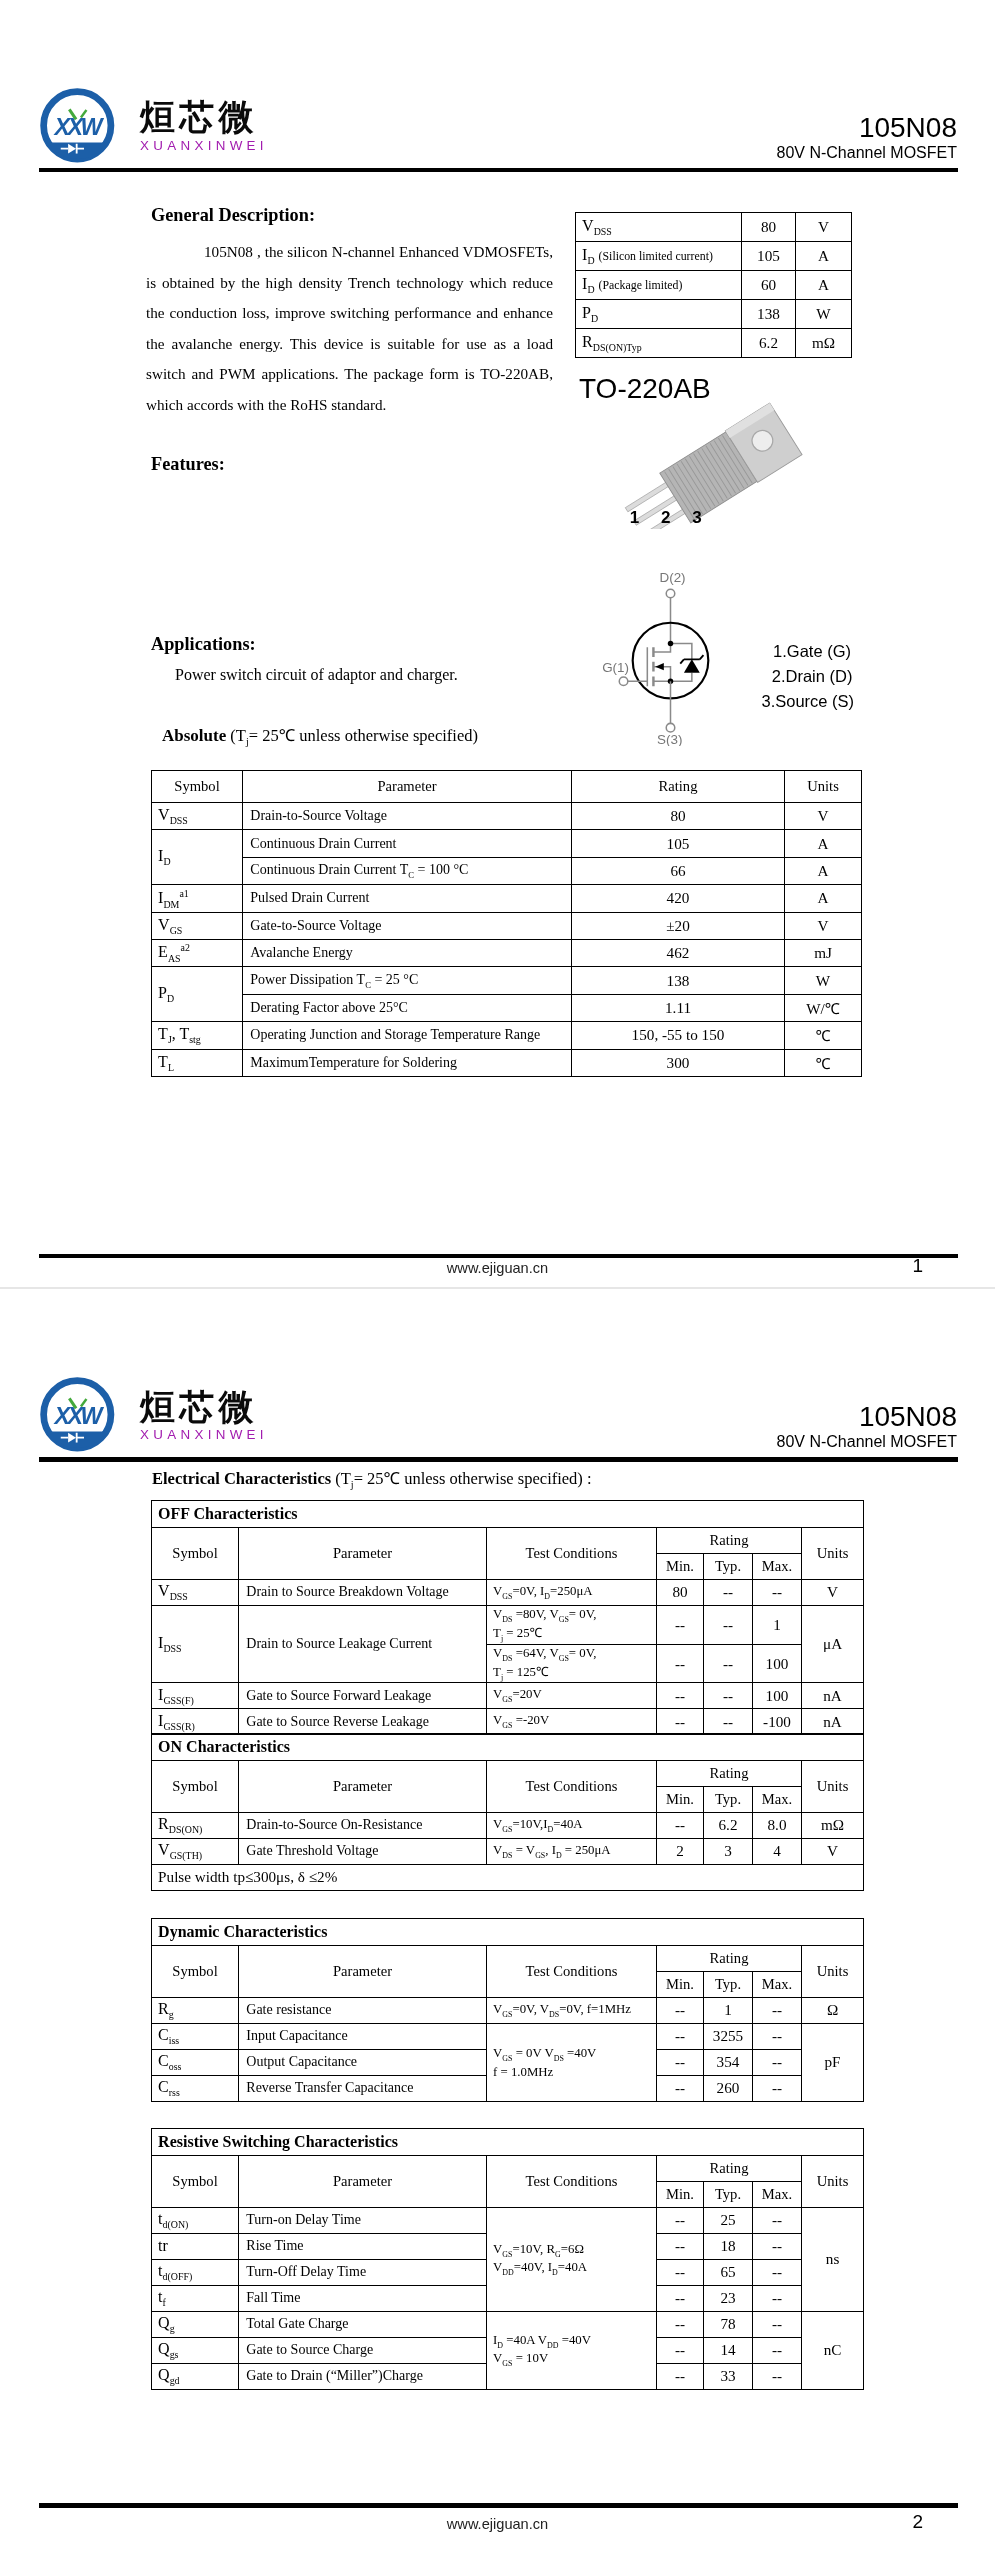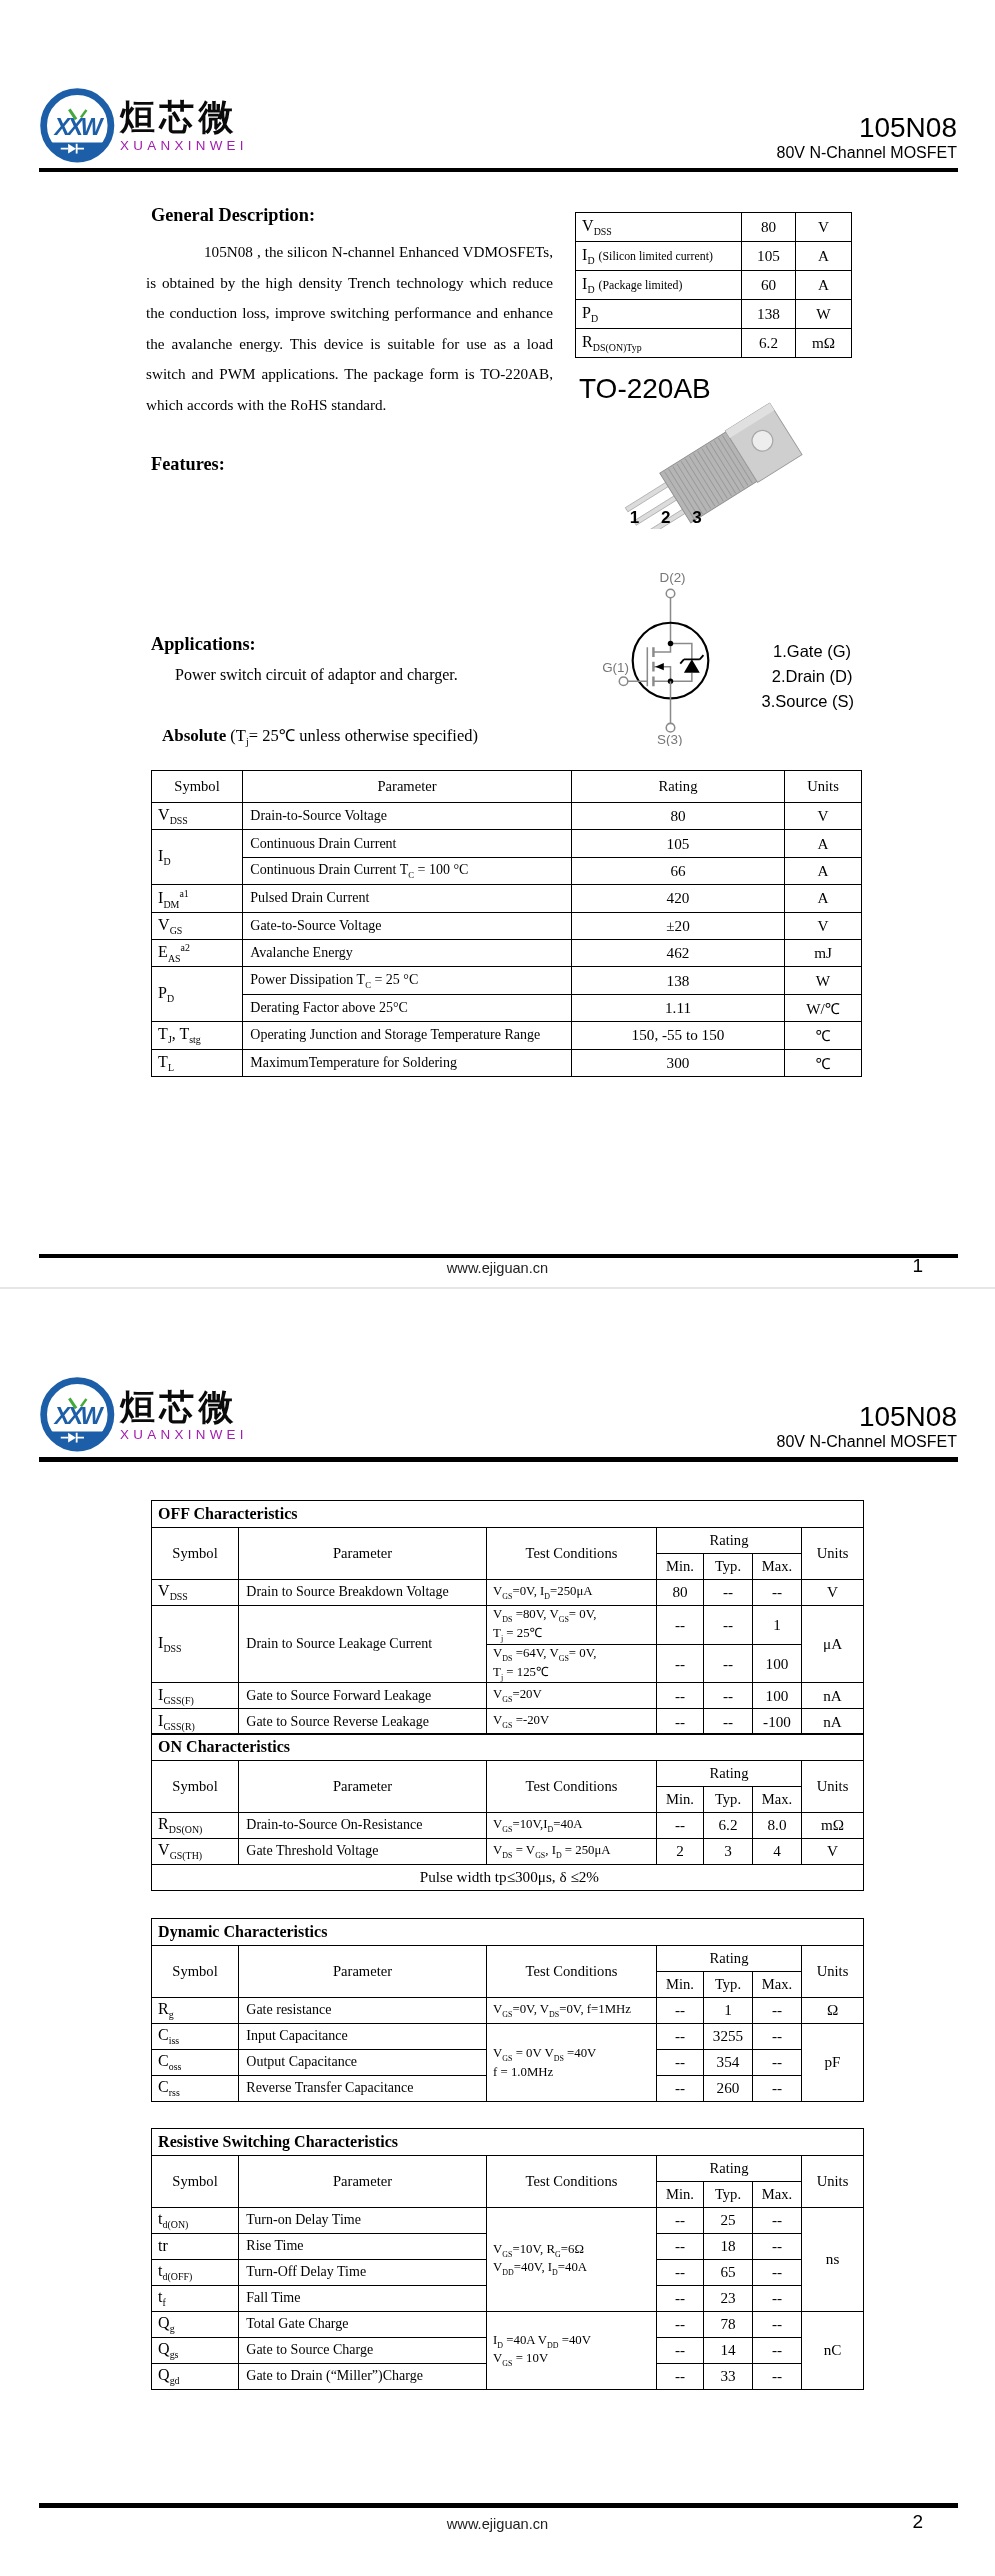--- a/index.html
+++ b/index.html
@@ -2,21 +2,21 @@
 <html style="font-size:9.8px"><head>
 <meta charset="utf-8">
 <style>
   html,body{margin:0;padding:0;background:#fff;}
   body{width:995px;font-family:"Liberation Serif",serif;color:#000;}
   .page{position:relative;width:995px;height:1287px;background:#fff;overflow:hidden;}
   .page-gap{height:2.4px;background:#e6e6e6;}
   
   .logo-wrap{position:absolute;left:38px;top:85px;display:flex;align-items:center;}
   .logo-svg{width:81px;height:82px;}
-  .brand-text{margin-left:1px;}
+  .brand-text{margin-left:21px;}
   .brand-cn{font-family:"DejaVu Sans",sans-serif;font-weight:900;font-size:35px;line-height:37px;letter-spacing:4.3px;color:#0a0a0a;}
   .brand-en{font-family:"Liberation Sans",sans-serif;font-size:13.4px;letter-spacing:4.3px;color:#a21caf;margin-top:1.2px;}
   .title-wrap{position:absolute;right:38px;top:113px;text-align:right;font-family:"Liberation Sans",sans-serif;}
   .part{font-size:28px;line-height:29px;}
   .subtitle{font-size:16px;line-height:18.3px;margin-top:1.8px;}
   .rule{position:absolute;left:39px;right:37px;top:168px;height:4.3px;background:#000;}
   
   .h1{position:absolute;font-weight:bold;font-size:18.3px;}
   sub{font-size:62%;}
   sup{font-size:62%;}
@@ -24,21 +24,21 @@
   
   .gd-body{position:absolute;left:146px;top:237px;width:407px;font-size:15.2px;line-height:30.5px;text-align:justify;text-indent:58px;}
   
   table.ds{border-collapse:collapse;table-layout:fixed;position:absolute;border:1.8px solid #000;}
   table.ds td{border:1.2px solid #000;text-align:center;font-size:14.6px;padding:0 2.4px;overflow:hidden;}
   table.ds td.sec{text-align:left;font-weight:bold;font-size:16px;padding-left:6.1px;}
   table.ds td.sym{text-align:left;font-size:16px;padding-left:6.1px;}
   table.ds td.par{text-align:left;font-size:14px;padding-left:7.3px;}
   table.ds td.cond{text-align:left;font-size:12.8px;padding-left:6.1px;white-space:pre-line;line-height:1.3;}
   table.ds td.val{font-size:15.2px;}
-  table.ds td.note{text-align:center;font-size:15.2px;padding-left:6.1px;}
+  table.ds td.note{text-align:left;font-size:15.2px;padding-left:6.1px;}
   table.sum tr{height:29px;}
   table.abs tr{height:27.4px;}
   table.abs tr.hd{height:32px;}
   .char tr{height:26px;}
   .char tr.sec-r{height:27px;}
   .char tr.hd1{height:25.6px;}
   .char tr.hd2{height:26px;}
   .char tr.big{height:38px;}
   
   .feat-list{position:absolute;left:176px;top:481px;list-style:none;margin:0;padding:0;}
@@ -272,20 +272,23 @@
       <div class="brand-cn">烜芯微</div>
       <div class="brand-en">XUANXINWEI</div>
     </div>
   </div>
   <div class="title-wrap">
     <div class="part">105N08</div>
     <div class="subtitle">80V N-Channel MOSFET</div>
   </div>
   <div class="rule"></div>
 
+  <div class="elec-h">
+    <span class="b">Electrical Characteristics</span><span> (T<sub>j</sub>= 25℃ unless otherwise specified) :</span>
+  </div>
 
   <table class="ds char" style="left:151px;top:211px;width:711px;">
     <colgroup>
         <col style="width:87px">
         <col style="width:248px">
         <col style="width:170px">
         <col style="width:47px">
         <col style="width:49px">
         <col style="width:49px">
         <col style="width:62px">

